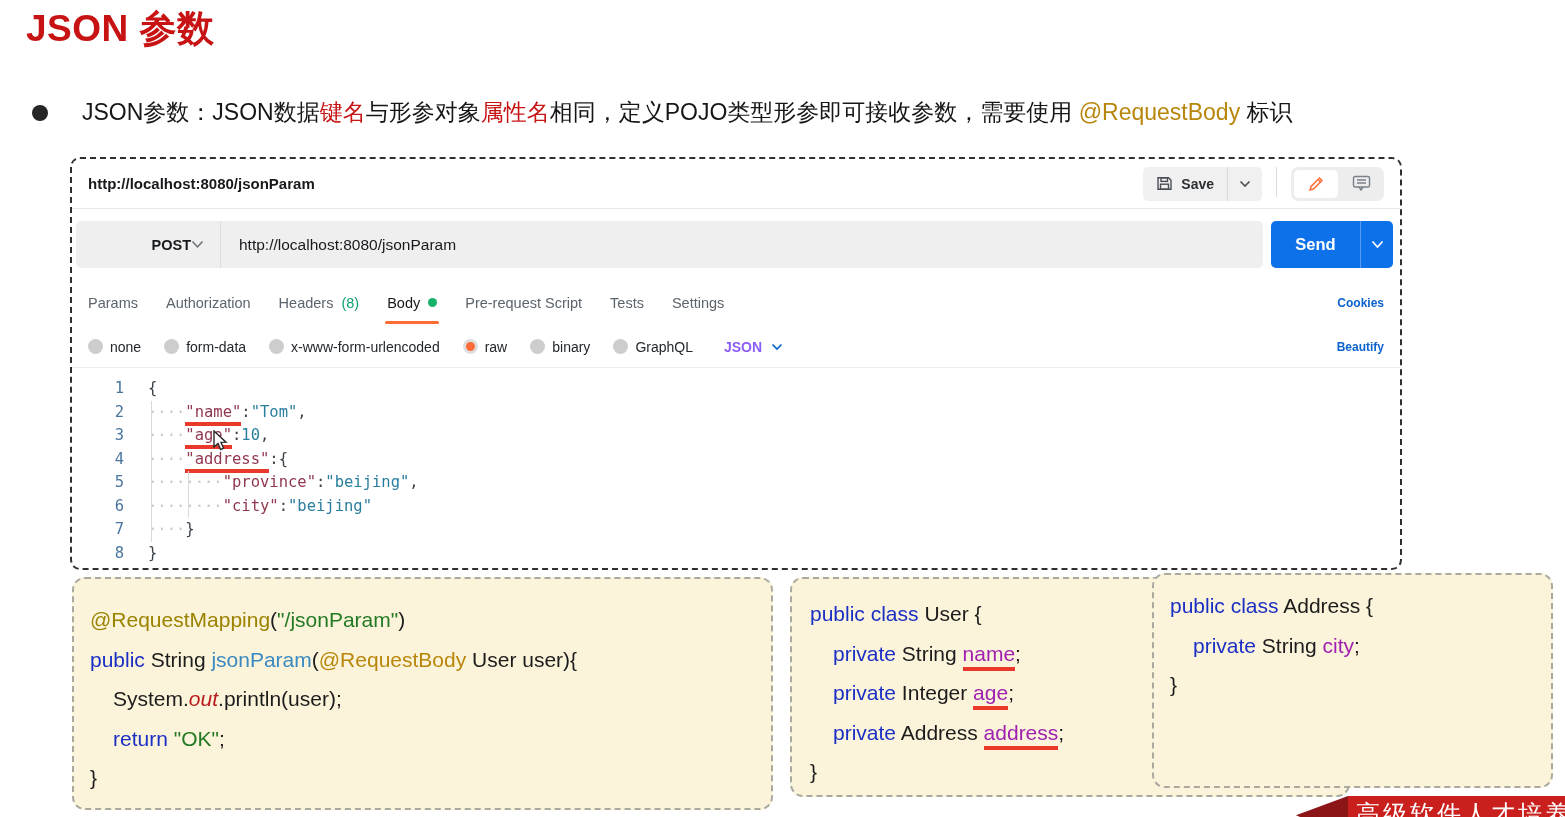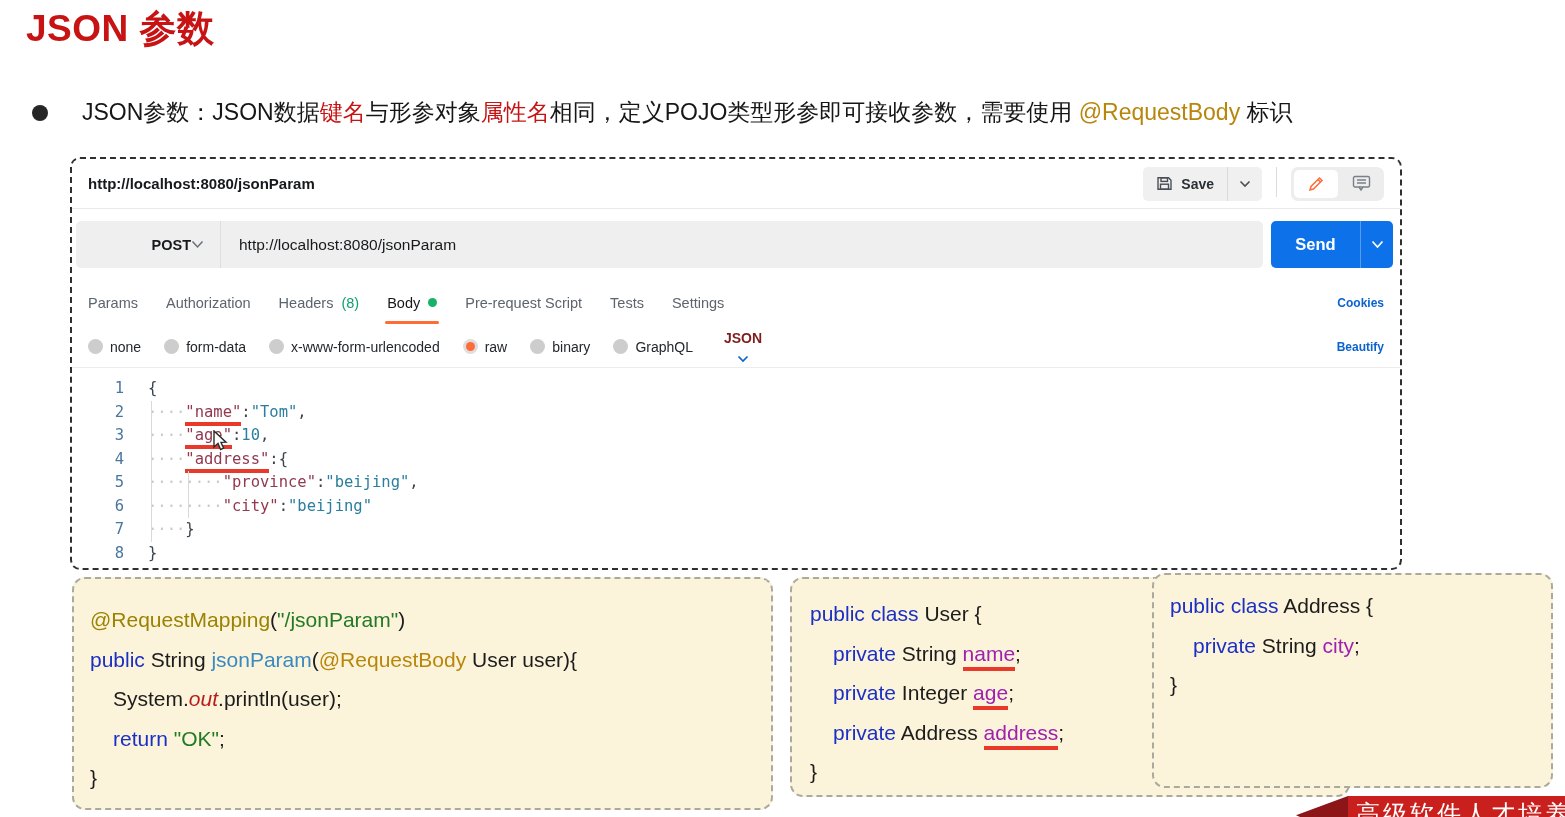--- a/index.html
+++ b/index.html
@@ -48,21 +48,21 @@
   .tab-count { color:#0ea06b; }
   .tab-dot { width:9px; height:9px; border-radius:50%; background:#17b26a; }
   .link-right { margin-left:auto; color:#0b63ce; font-weight:bold; font-size:12px; cursor:pointer; }
 
   .p-radios { display:flex; align-items:center; height:41px; padding:0 16px; font-size:14px; color:#23272c; gap:23px; }
   .radio { display:flex; align-items:center; gap:7px; cursor:pointer; }
   .radio-circle { width:15px; height:15px; border-radius:50%; background:#cdcdcd; display:flex; align-items:center; justify-content:center; }
   .radio-circle .inner { width:9px; height:9px; border-radius:50%; background:#ff6c37; display:none; }
   .radio.selected .radio-circle { background:#dedede; }
   .radio.selected .radio-circle .inner { display:block; }
-  .format-select { color:#7f1d1d; font-weight:bold; display:flex; align-items:center; gap:9px; margin-left:8px; cursor:pointer;flex-direction:column; }
+  .format-select { color:#8b5cf6; font-weight:bold; display:flex; align-items:center; gap:9px; margin-left:8px; cursor:pointer; }
 
   .p-editor { position:relative; border-top:1px solid #ececec; padding-top:9px; height:205px;
     font-family:"DejaVu Sans Mono","Liberation Mono",monospace; font-size:15.5px; line-height:23.5px; color:#3d434a; }
   .ed-line { display:flex; }
   .ed-num { width:52px; text-align:right; color:#4a76a0; flex-shrink:0; }
   .ed-code { padding-left:24px; white-space:pre; }
   .t-p { color:#3d434a; }
   .t-k { color:#92384f; }
   .t-ku { color:#92384f; border-bottom:4px solid #e8392a; padding-bottom:1px; }
   .t-s, .t-n { color:#2a7e9e; }

